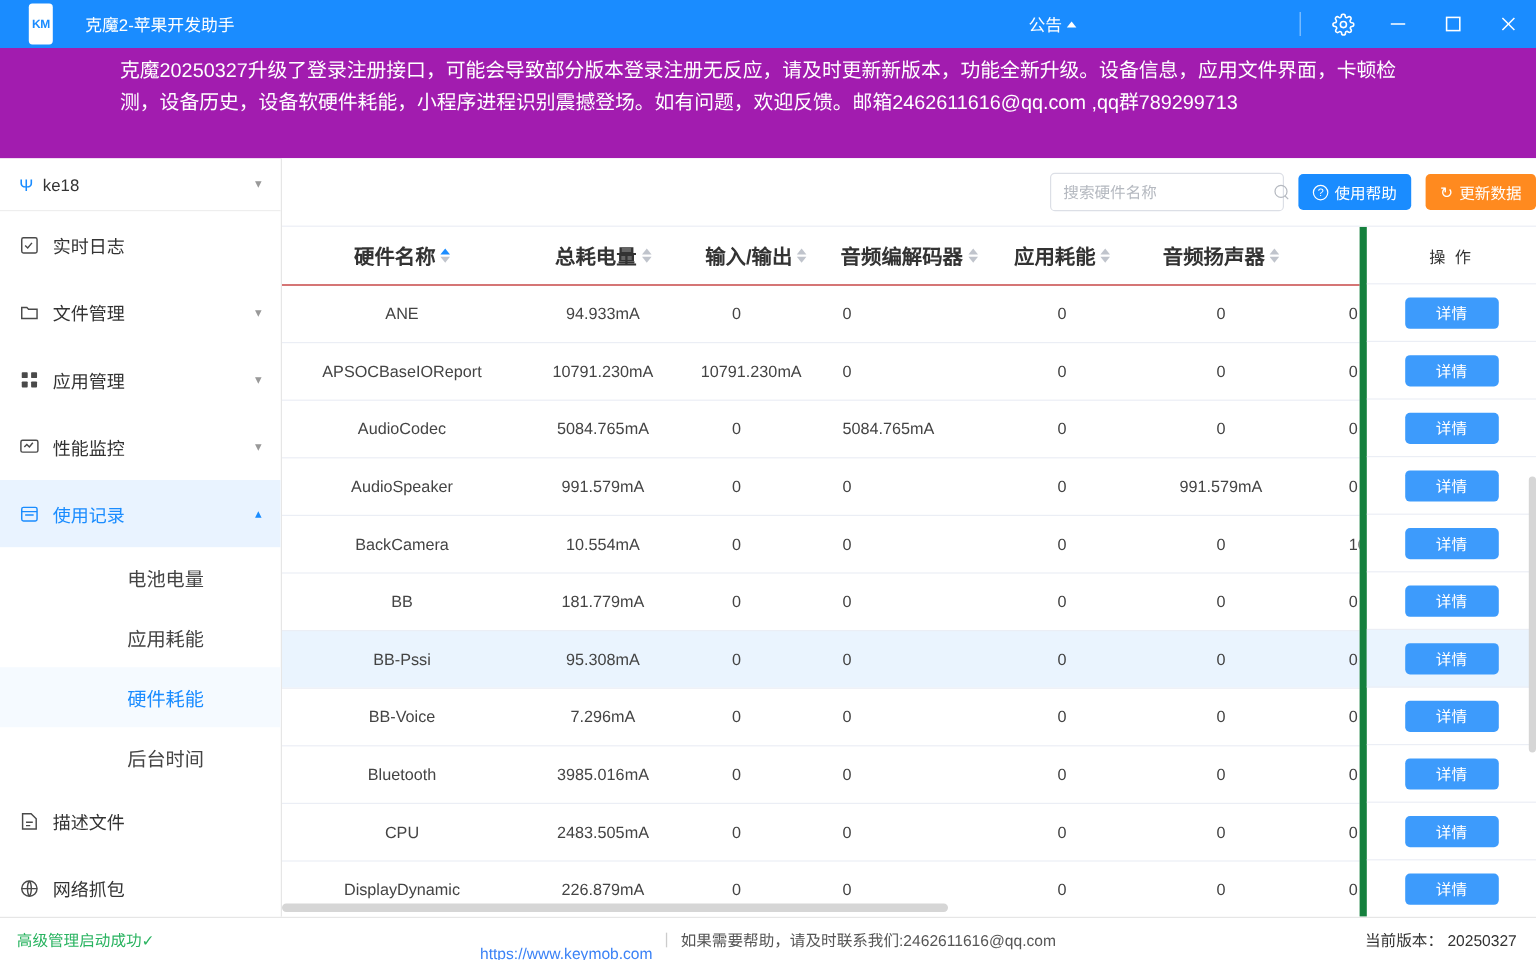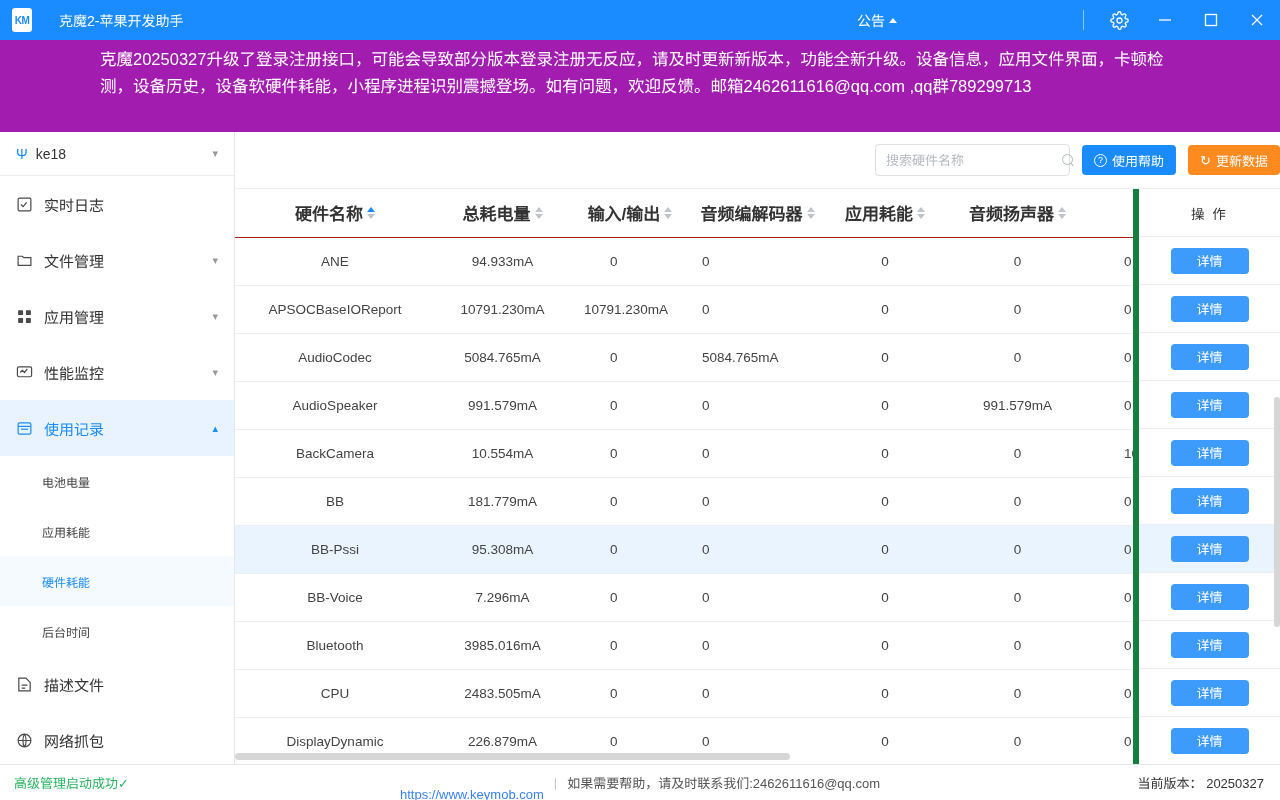--- a/index.html
+++ b/index.html
@@ -11,23 +11,23 @@
     color: #333;
   }
   #app { position: relative; width: 1280px; height: 800px; display: flex; flex-direction: column; }
 
   
   .titlebar {
     height: 40px; background: #1a8cff; display: flex; align-items: center;
     color: #fff; flex: 0 0 40px; position: relative;
   }
   .logo-box {
-    width: 20px; height: 24px; background: #fff; color: #1a8cff;
+    width: 20px; height: 34px; background: #fff; color: #1a8cff;
     font-size: 10px; font-weight: bold; display: flex; align-items: center; justify-content: center;
-    border-radius: 3px; margin-left: 12px; letter-spacing: -0.5px;
+    border-radius: 3px; margin-left: 24px; letter-spacing: -0.5px;
   }
   .app-title { font-size: 14px; margin-left: 27px; }
   .tb-spacer { flex: 1; }
   .announce {
     display: flex; align-items: center; gap: 4px; font-size: 14px;
     position: absolute; left: 857px; top: 0; height: 40px;
   }
   .caret-up {
     width: 0; height: 0; border-left: 4px solid transparent; border-right: 4px solid transparent;
     border-bottom: 5px solid #fff; display: inline-block;
@@ -64,21 +64,21 @@
   .menu { flex: 1; overflow: hidden; }
   .menu-item {
     height: 56px; display: flex; align-items: center; padding: 0 16px; font-size: 15px; color: #333;
     cursor: default;
   }
   .menu-item .mi-icon { width: 22px; color: #4a4a4a; font-size: 15px; display: inline-flex; align-items: center; }
   .menu-item .mi-label { flex: 1; margin-left: 6px; }
   .menu-item.active { background: #e9f3ff; color: #1a8cff; }
   .menu-item.active .mi-icon { color: #1a8cff; }
   .sub-item {
-    height: 50px; display: flex; align-items: center; padding-left: 42px; font-size: 12px; color: #444;
+    height: 50px; display: flex; align-items: center; padding-left: 42px; font-size: 16px; color: #444; justify-content: center;
   }
   .sub-item.active { color: #1a8cff; background: #f5faff; }
 
   
   .content { flex: 1; display: flex; flex-direction: column; min-width: 0; background: #fff; }
   .toolbar {
     height: 56px; flex: 0 0 56px; display: flex; align-items: center; justify-content: flex-end;
     gap: 12px; background: #fff;
   }
   .search-box {

